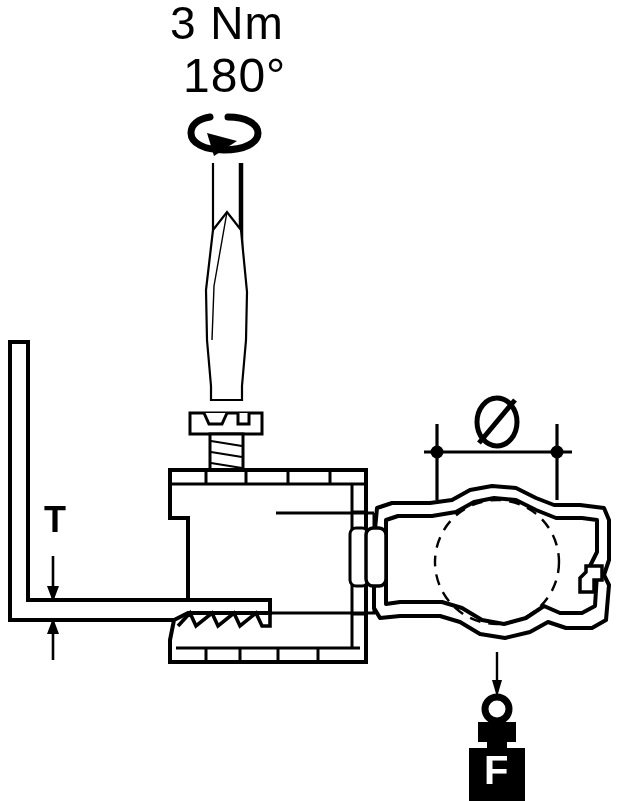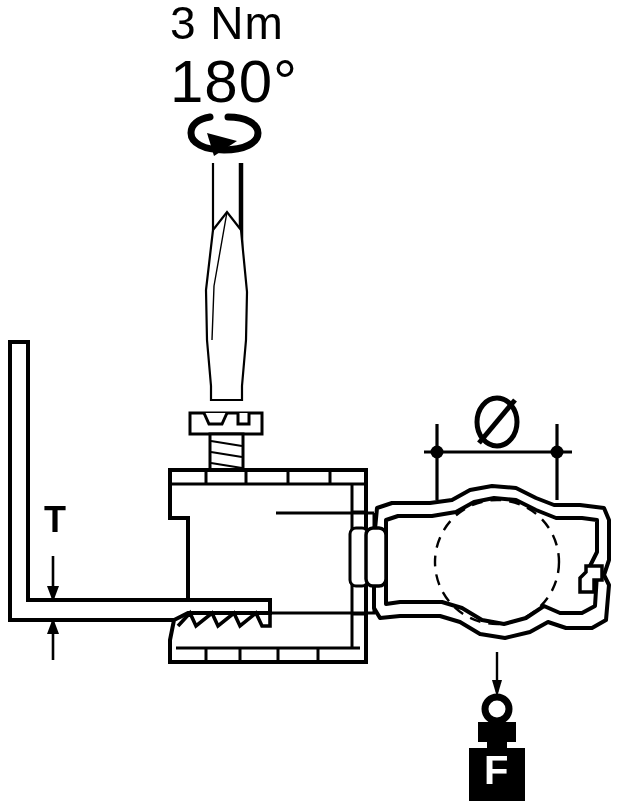--- a/index.html
+++ b/index.html
@@ -30,23 +30,23 @@
     white-space: pre;
     line-height: 1;
   }
   #torque-label {
     left: 170px;
     top: 0px;
     font-size: 46px;
     letter-spacing: 1px;
   }
   #angle-label {
-    left: 170px;
+    left: 183px;
     top: 52px;
-    font-size: 60px;
+    font-size: 48px;
     letter-spacing: 1px;
   }
   #thickness-label {
     left: 44px;
     top: 502px;
     font-size: 36px;
     font-weight: 700;
   }
   #weight-letter {
     left: 484px;

